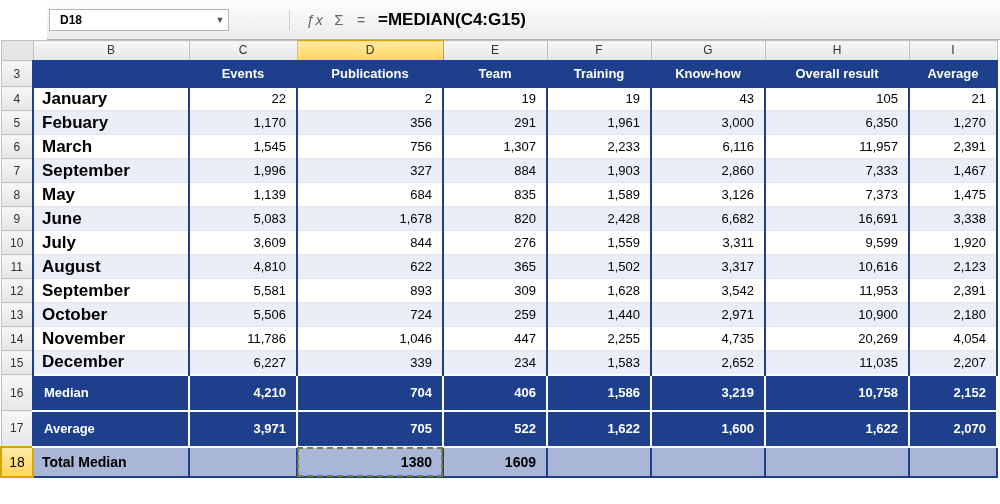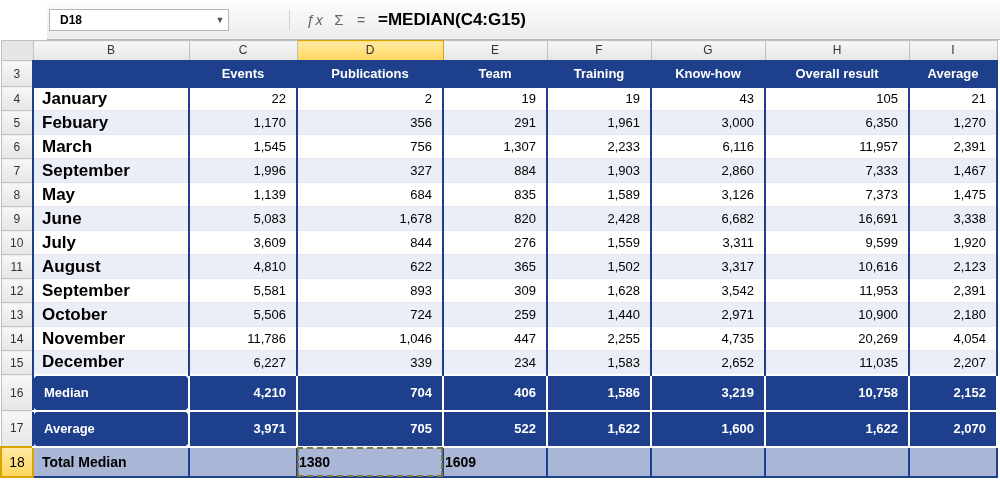--- a/index.html
+++ b/index.html
@@ -175,42 +175,41 @@
     background: #1d3f8c;
     color: #fff;
     font-weight: bold;
     height: 36px;
     border: 2px solid #ffffff;
   }
   .srow .slabel {
     text-align: left;
     padding-left: 10px;
     border-left: 2px solid #1d3f8c;
-    border-radius: 7px;
   }
   .srow .sval {
     text-align: right;
     padding-right: 10px;
   }
 
   
   .trow td {
     background: #aab6d6;
     color: #000;
     font-weight: bold;
     height: 30px;
     border-top: 2px solid #1d3f8c;
     border-bottom: 2px solid #1d3f8c;
     border-left: 2px solid #1d3f8c;
     border-right: 2px solid #1d3f8c;
     font-size: 14px;
     margin-left: 6px;
   }
   .trow .tlabel { padding-left: 8px; text-align: left; }
-  .trow .tval { padding-right: 10px; }
+  .trow .tval { text-align: right; padding-right: 10px; }
 
   
   .active-cell {
     outline: 2px dashed #7a7a3d;
     outline-offset: -2px;
   }
 </style>
 </head>
 <body>
 

